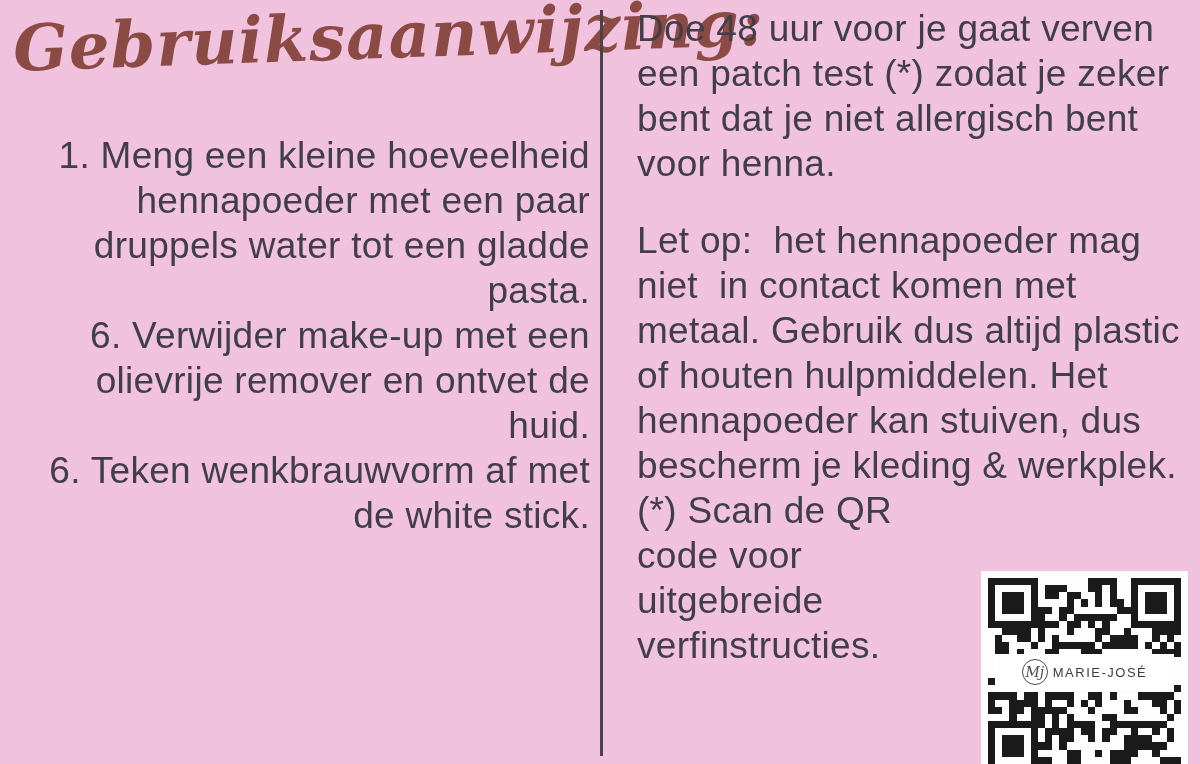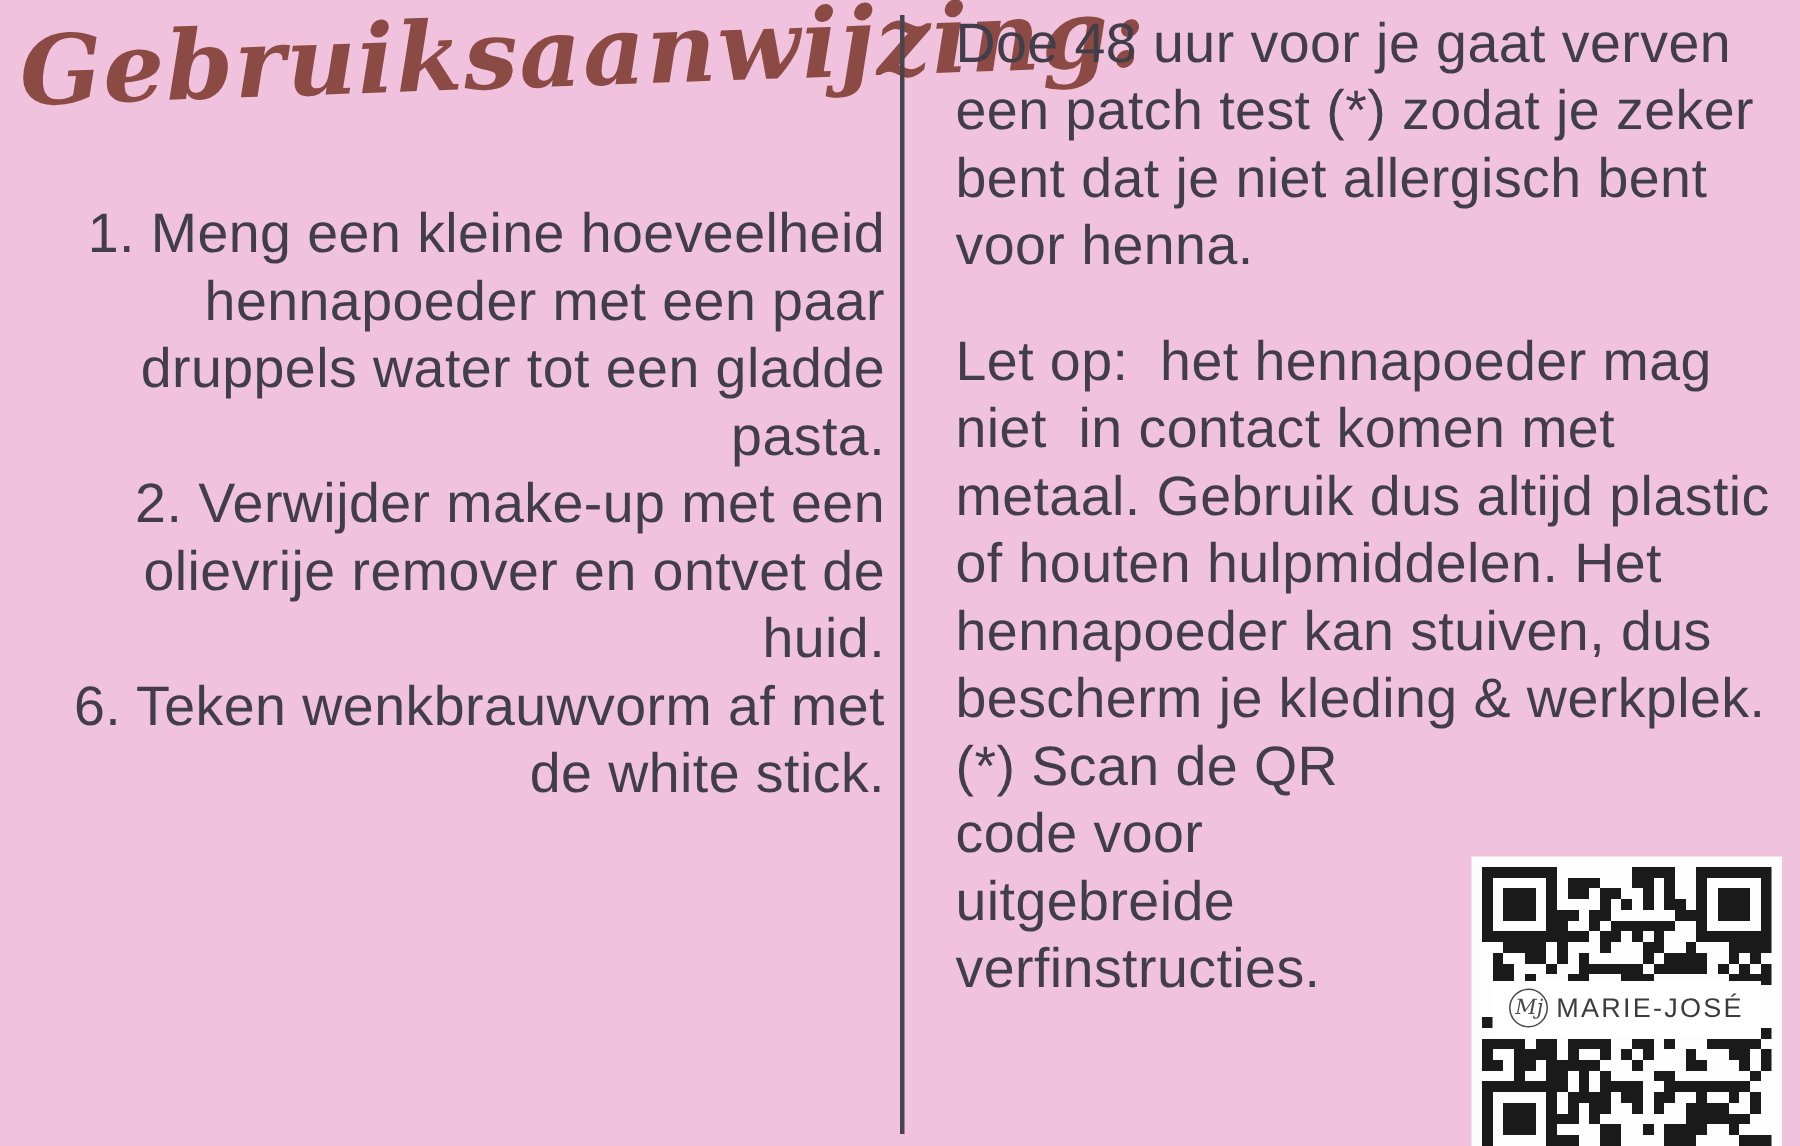--- a/index.html
+++ b/index.html
@@ -99,36 +99,36 @@
     display: flex;
     align-items: center;
     justify-content: center;
     font-family: "DejaVu Serif", serif;
     font-style: italic;
     font-size: 14px;
     color: #4a4a4a;
     flex: 0 0 auto;
   }
   .qr-brand {
-    font-size: 18px;
+    font-size: 13px;
     letter-spacing: 1.5px;
     color: #3c3c3c;
     white-space: nowrap;
   }
 </style>
 </head>
 <body>
 
 <div class="card">
 
   <div class="left-col">
     <div class="heading">Gebruiksaanwijzing:</div>
     <div class="steps">
       <p class="step">1. Meng een kleine hoeveelheid hennapoeder met een paar druppels water tot een gladde pasta.</p>
-      <p class="step">2. Verwijder make-up met een olievrije remover en ontvet de huid.</p>
+      <p class="step">6. Verwijder make-up met een olievrije remover en ontvet de huid.</p>
       <p class="step">6. Teken wenkbrauwvorm af met de white stick.</p>
     </div>
   </div>
 
   <div class="divider"></div>
 
   <div class="right-col">
     <p class="para para-1">Doe 48 uur voor je gaat verven een patch test (*) zodat je zeker bent dat je niet allergisch bent voor henna.</p>
     <p class="para para-2">Let op:  het hennapoeder mag niet  in contact komen met metaal. Gebruik dus altijd plastic of houten hulpmiddelen. Het hennapoeder kan stuiven, dus bescherm je kleding &amp; werkplek.</p>
     <p class="para para-3">(*) Scan de QR code voor uitgebreide verfinstructies.</p>

